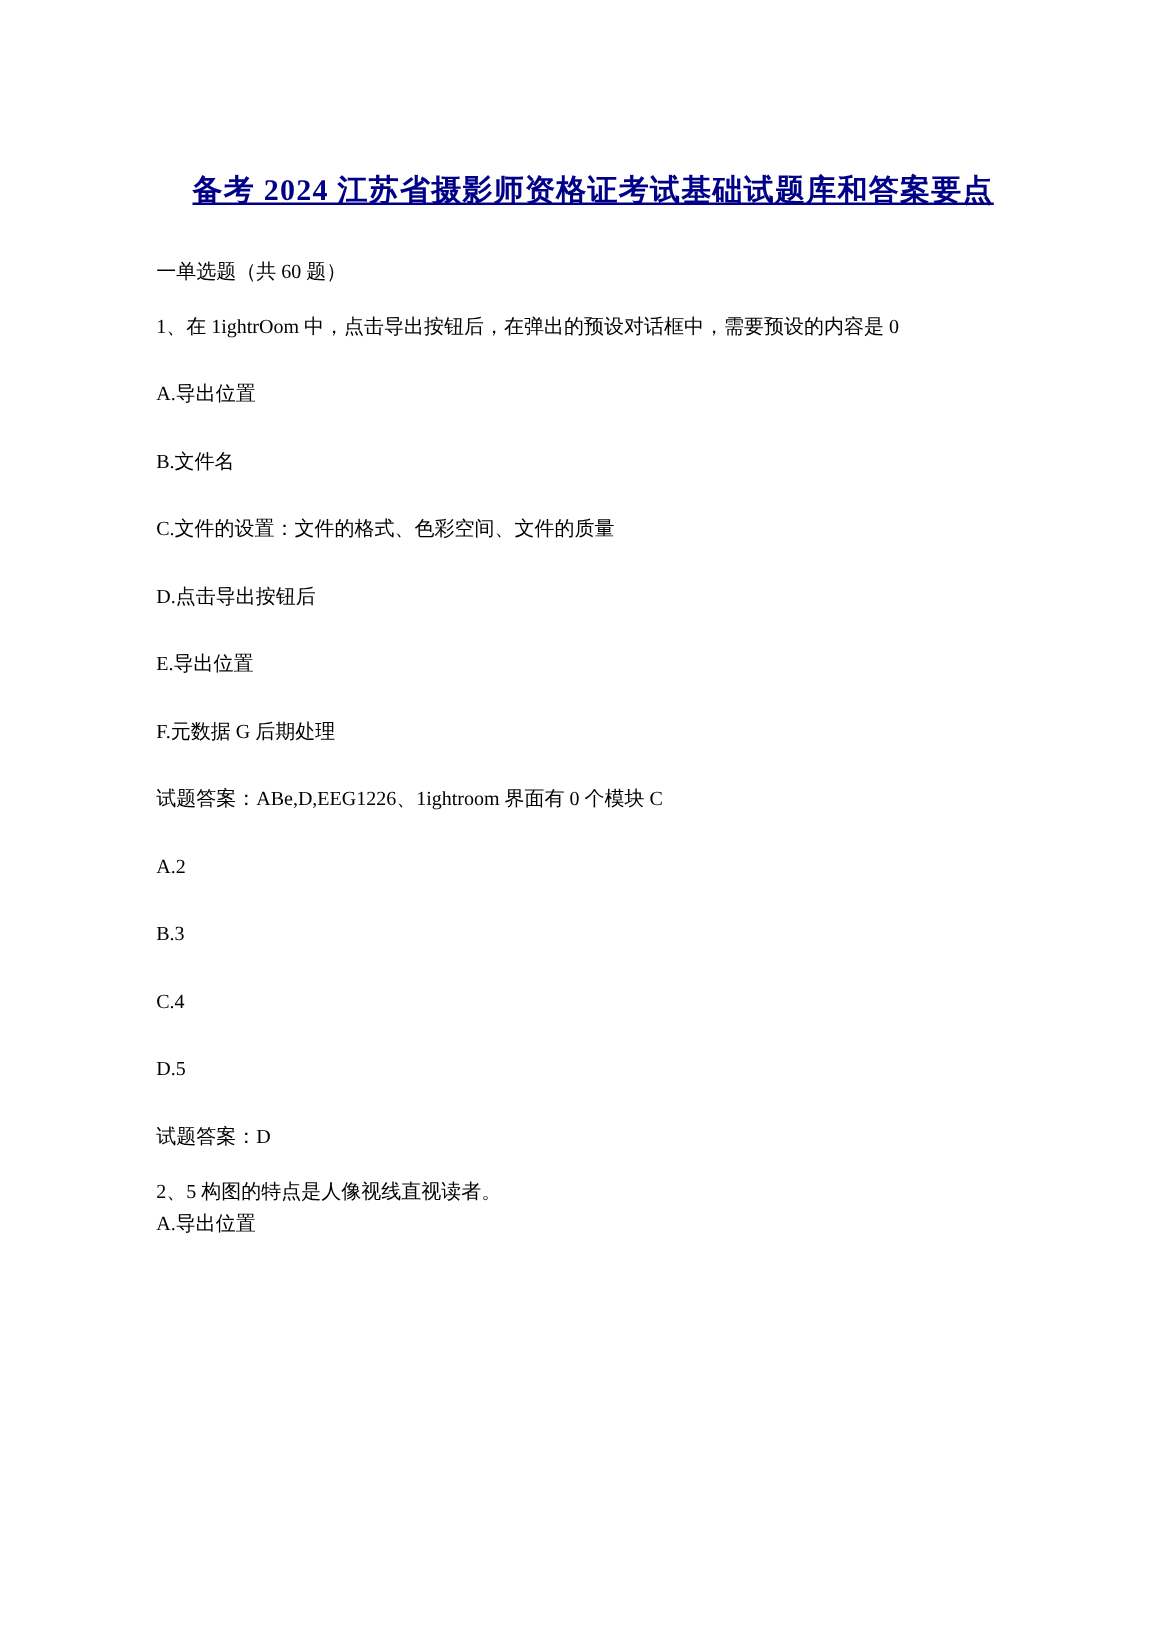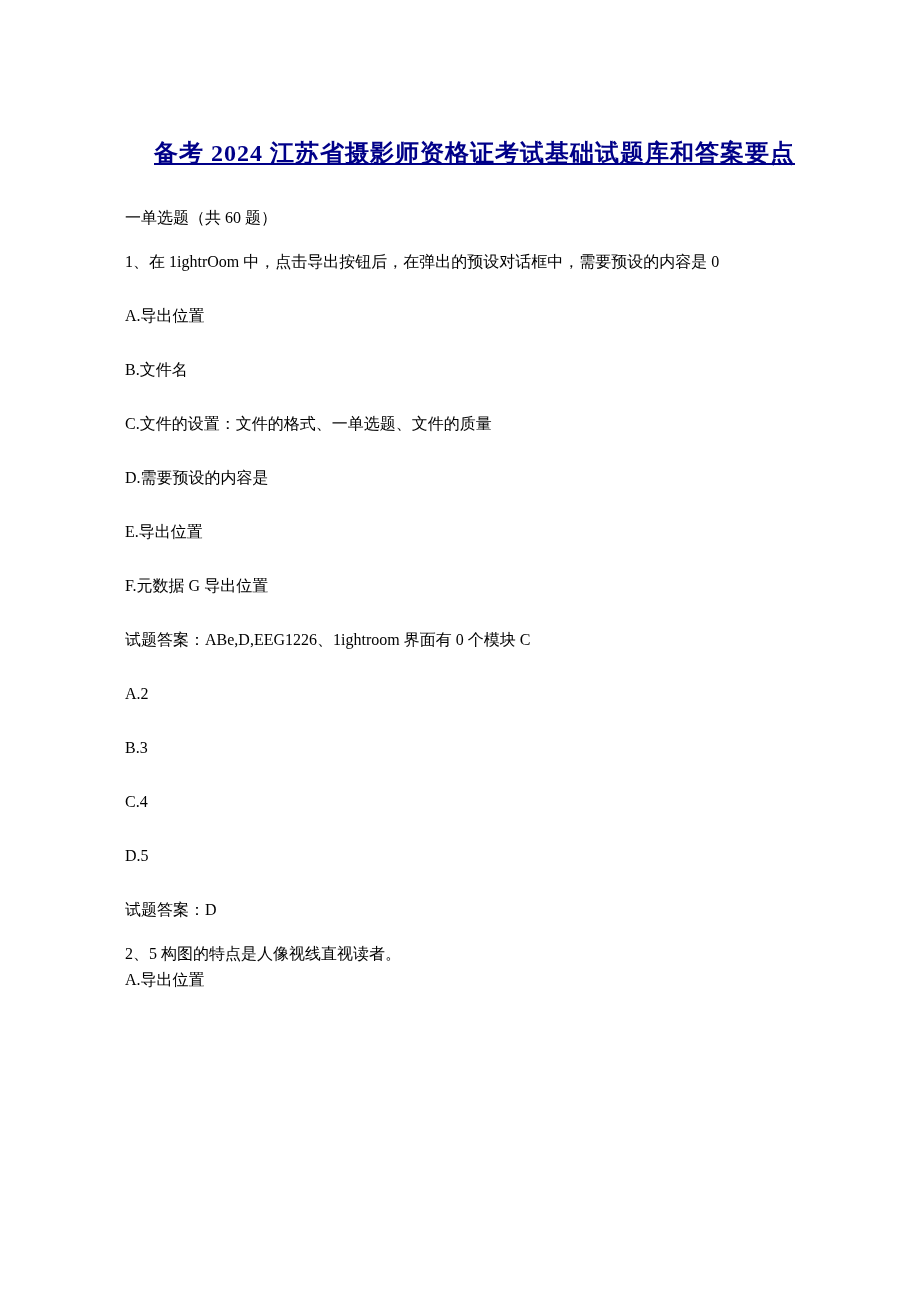--- a/index.html
+++ b/index.html
@@ -46,24 +46,24 @@
 <body>
 
 <h1 class="title">备考 2024 江苏省摄影师资格证考试基础试题库和答案要点</h1>
 
 <div class="section-header">一单选题（共 60 题）</div>
 
 <div class="question-line">1、在 1ightrOom 中，点击导出按钮后，在弹出的预设对话框中，需要预设的内容是 0</div>
 
 <div class="option">A.导出位置</div>
 <div class="option">B.文件名</div>
-<div class="option">C.文件的设置：文件的格式、一单选题、文件的质量</div>
-<div class="option">D.需要预设的内容是</div>
+<div class="option">C.文件的设置：文件的格式、色彩空间、文件的质量</div>
+<div class="option">D.点击导出按钮后</div>
 <div class="option">E.导出位置</div>
-<div class="option">F.元数据 G 导出位置</div>
+<div class="option">F.元数据 G 后期处理</div>
 
 <div class="option">试题答案：ABe,D,EEG1226、1ightroom 界面有 0 个模块 C</div>
 
 <div class="option">A.2</div>
 <div class="option">B.3</div>
 <div class="option">C.4</div>
 <div class="option">D.5</div>
 
 <div class="answer-line">试题答案：D</div>
 

